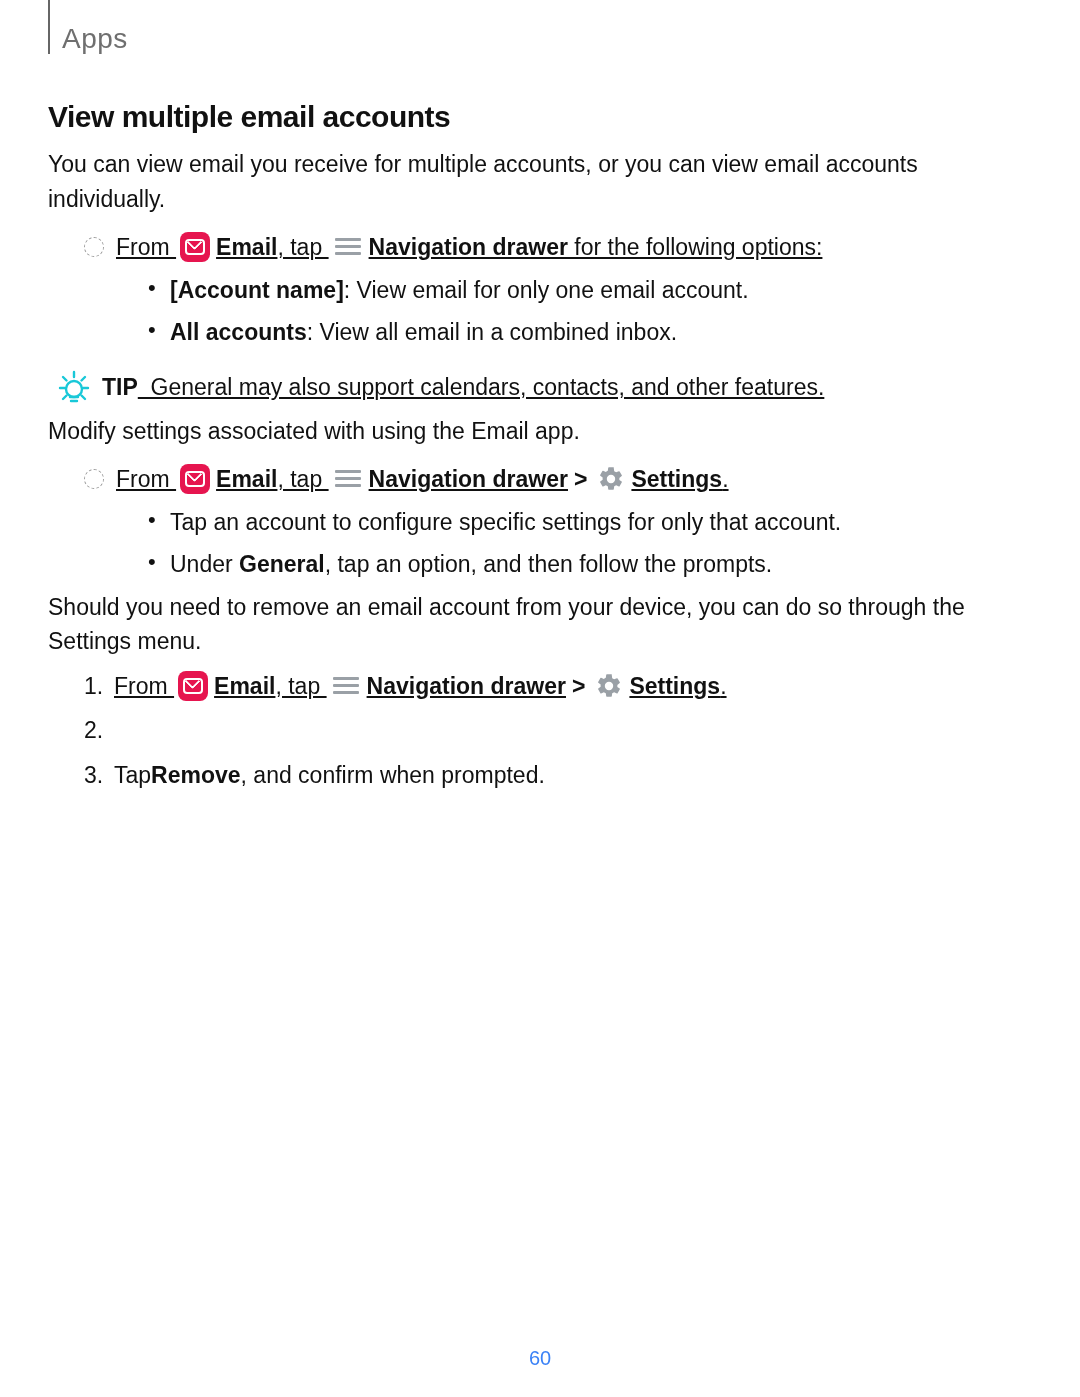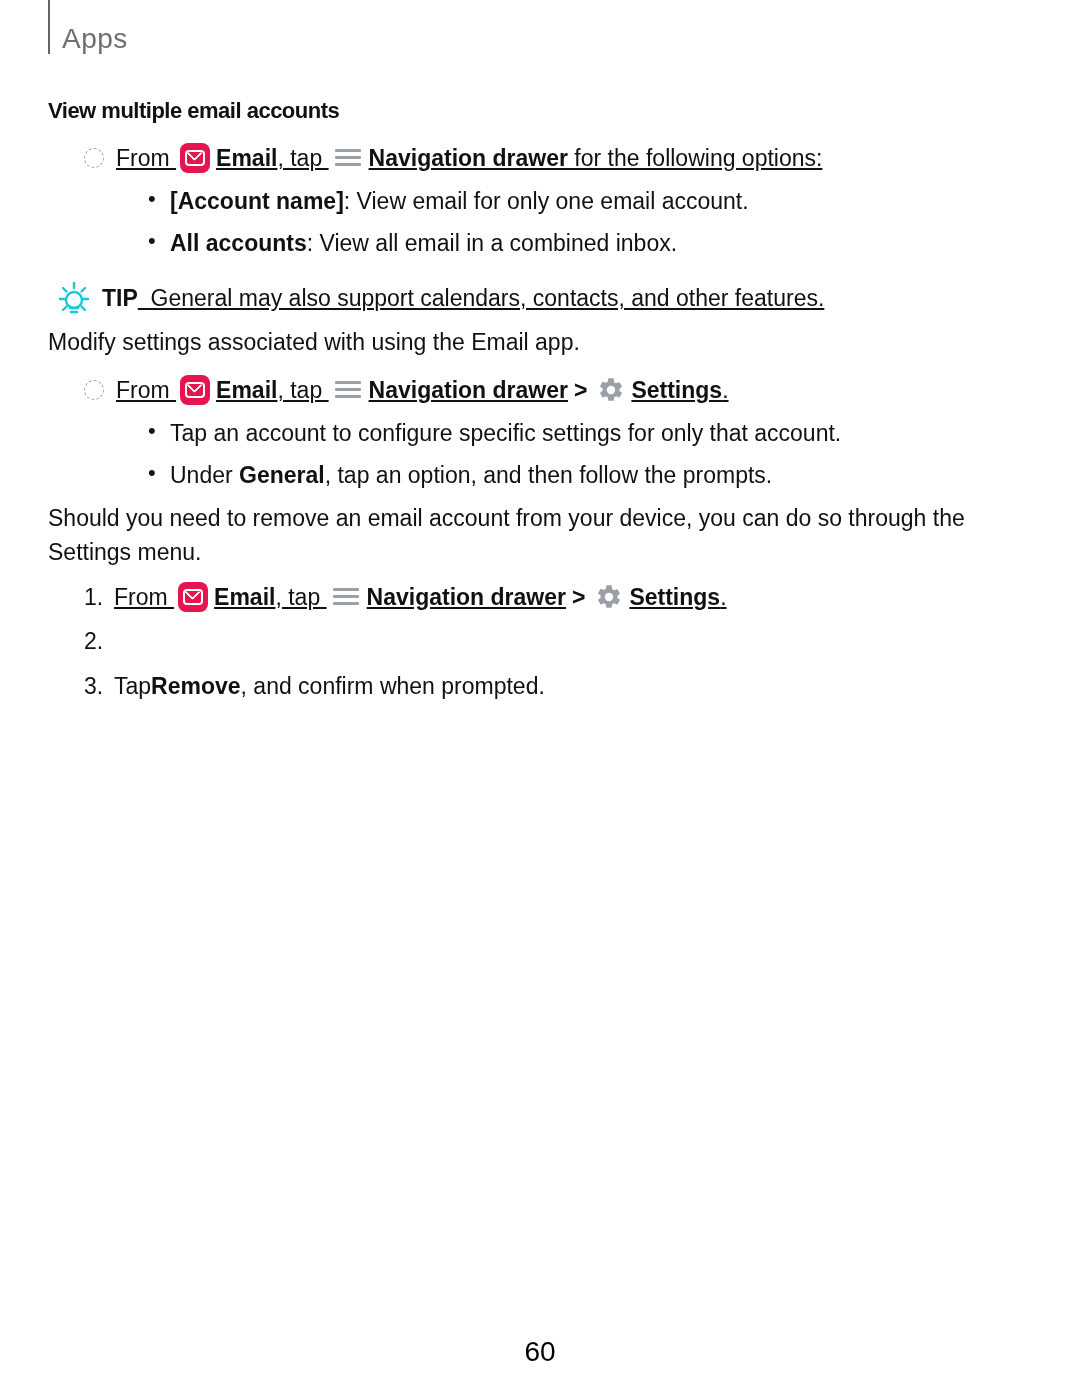--- a/index.html
+++ b/index.html
@@ -41,21 +41,21 @@
   }
   .content {
     position: absolute;
     top: 82px;
     left: 48px;
     right: 48px;
   }
   h2 {
     font-family: Arial, Helvetica, sans-serif;
     font-weight: 900;
-    font-size: 22px;
+    font-size: 30px;
     letter-spacing: -0.5px;
     margin: 12px 0 8px 0;
   }
   h2.section2, h2.section3 { margin-top: 30px; }
   p { margin: 6px 0 10px 0; }
   .instr-line {
     display: flex;
     align-items: center;
     flex-wrap: wrap;
     margin: 14px 0 8px 36px;
@@ -161,34 +161,35 @@
     margin-right: 8px;
     flex-shrink: 0;
   }
   .tip-icon svg { width: 40px; height: 40px; }
   
   .page-num {
     position: absolute;
     bottom: 24px;
     left: 0; right: 0;
     text-align: center;
-    font-size: 28px;
-    color: #000000;
+    font-size: 20px;
+    color: #3b82f6;
   }
 </style>
 </head>
 <body>
 
 <div class="page">
   <div class="header-bar"></div>
   <div class="header-text">Apps</div>
 
   <div class="content">
 
     <h2>View multiple email accounts</h2>
+    <p>You can view email you receive for multiple accounts, or you can view email accounts individually.</p>
 
     <div class="instr-line">
       <span class="bullet-circle"></span>
       <span class="txt">From </span>
       <span class="icon email-icon"></span>
       <span class="txt bold">Email</span>
       <span class="txt">, tap </span>
       <span class="icon nav-drawer-icon">
           <span></span>
           <span></span>

